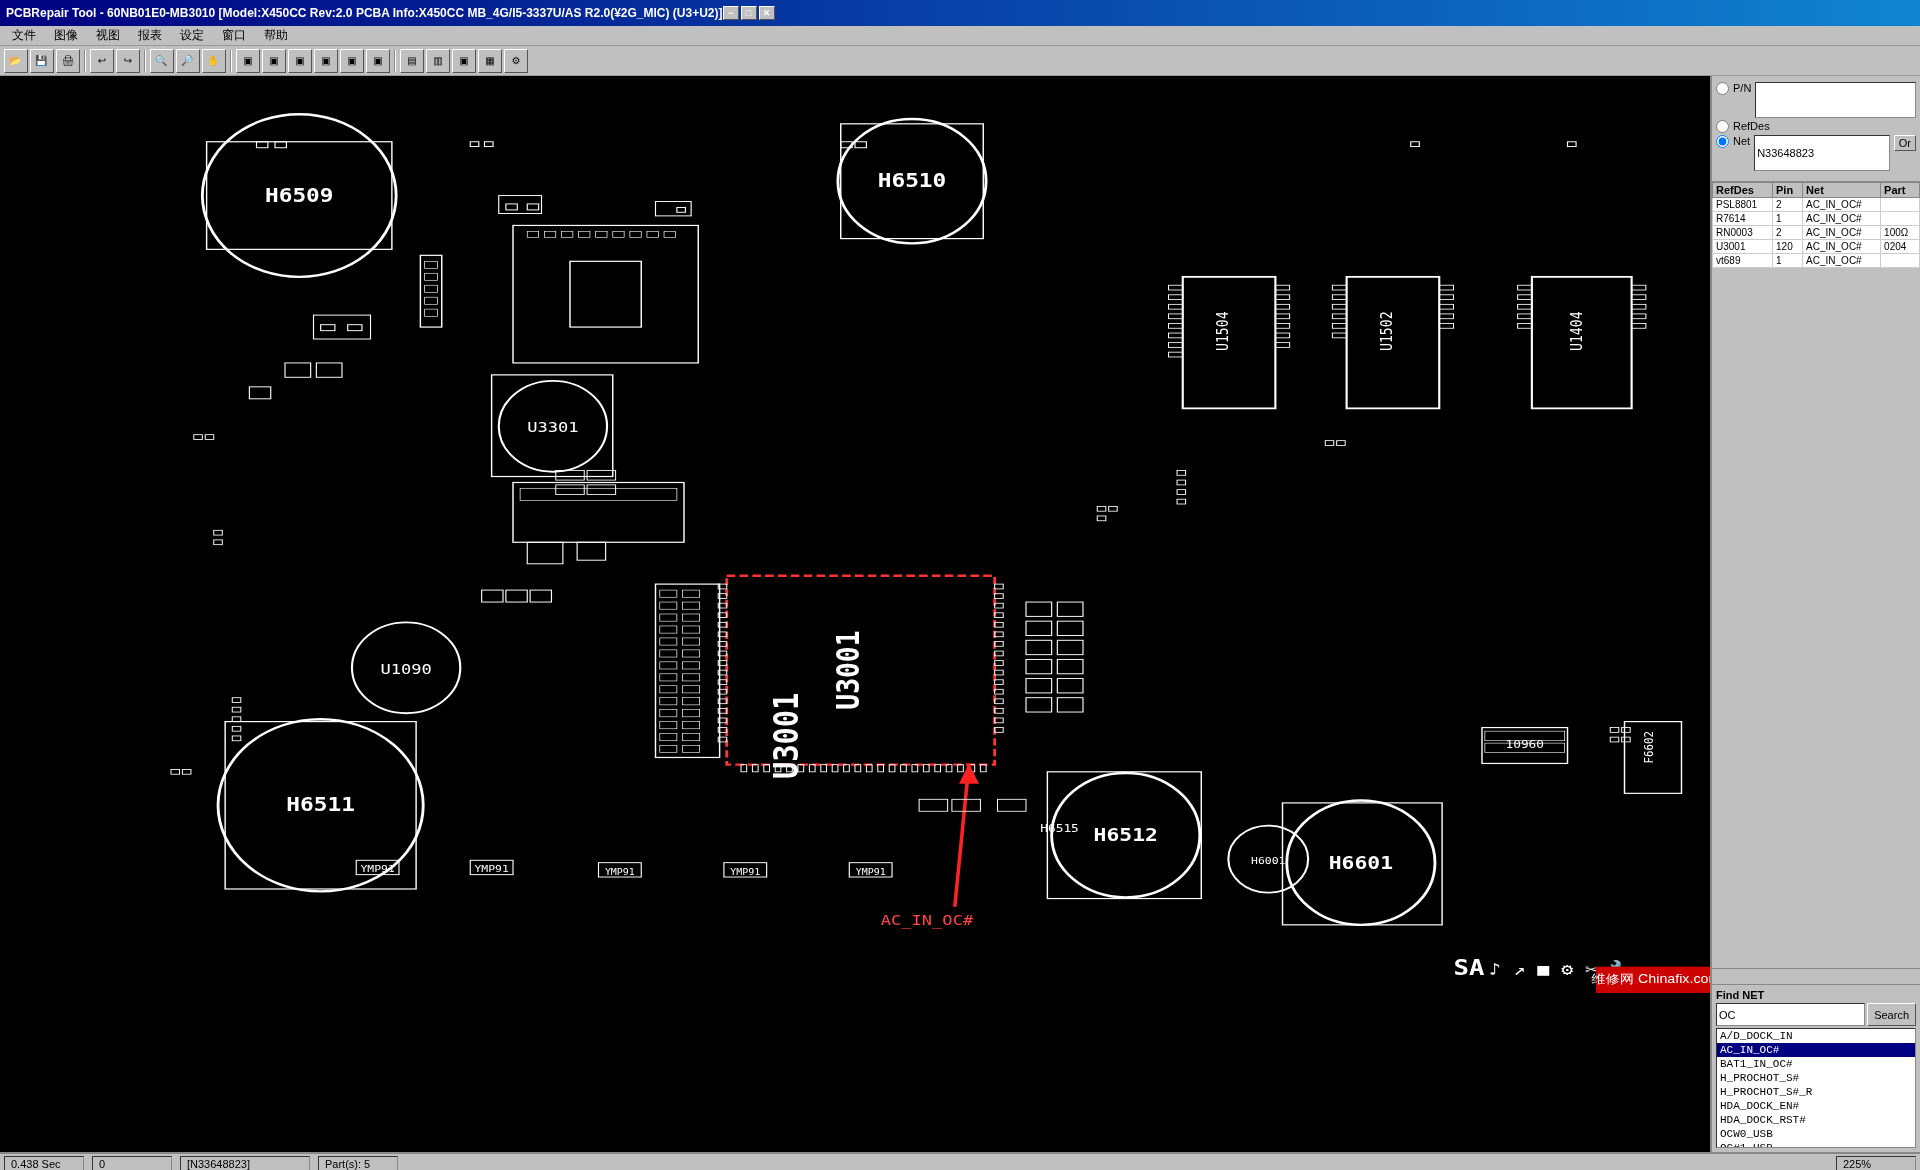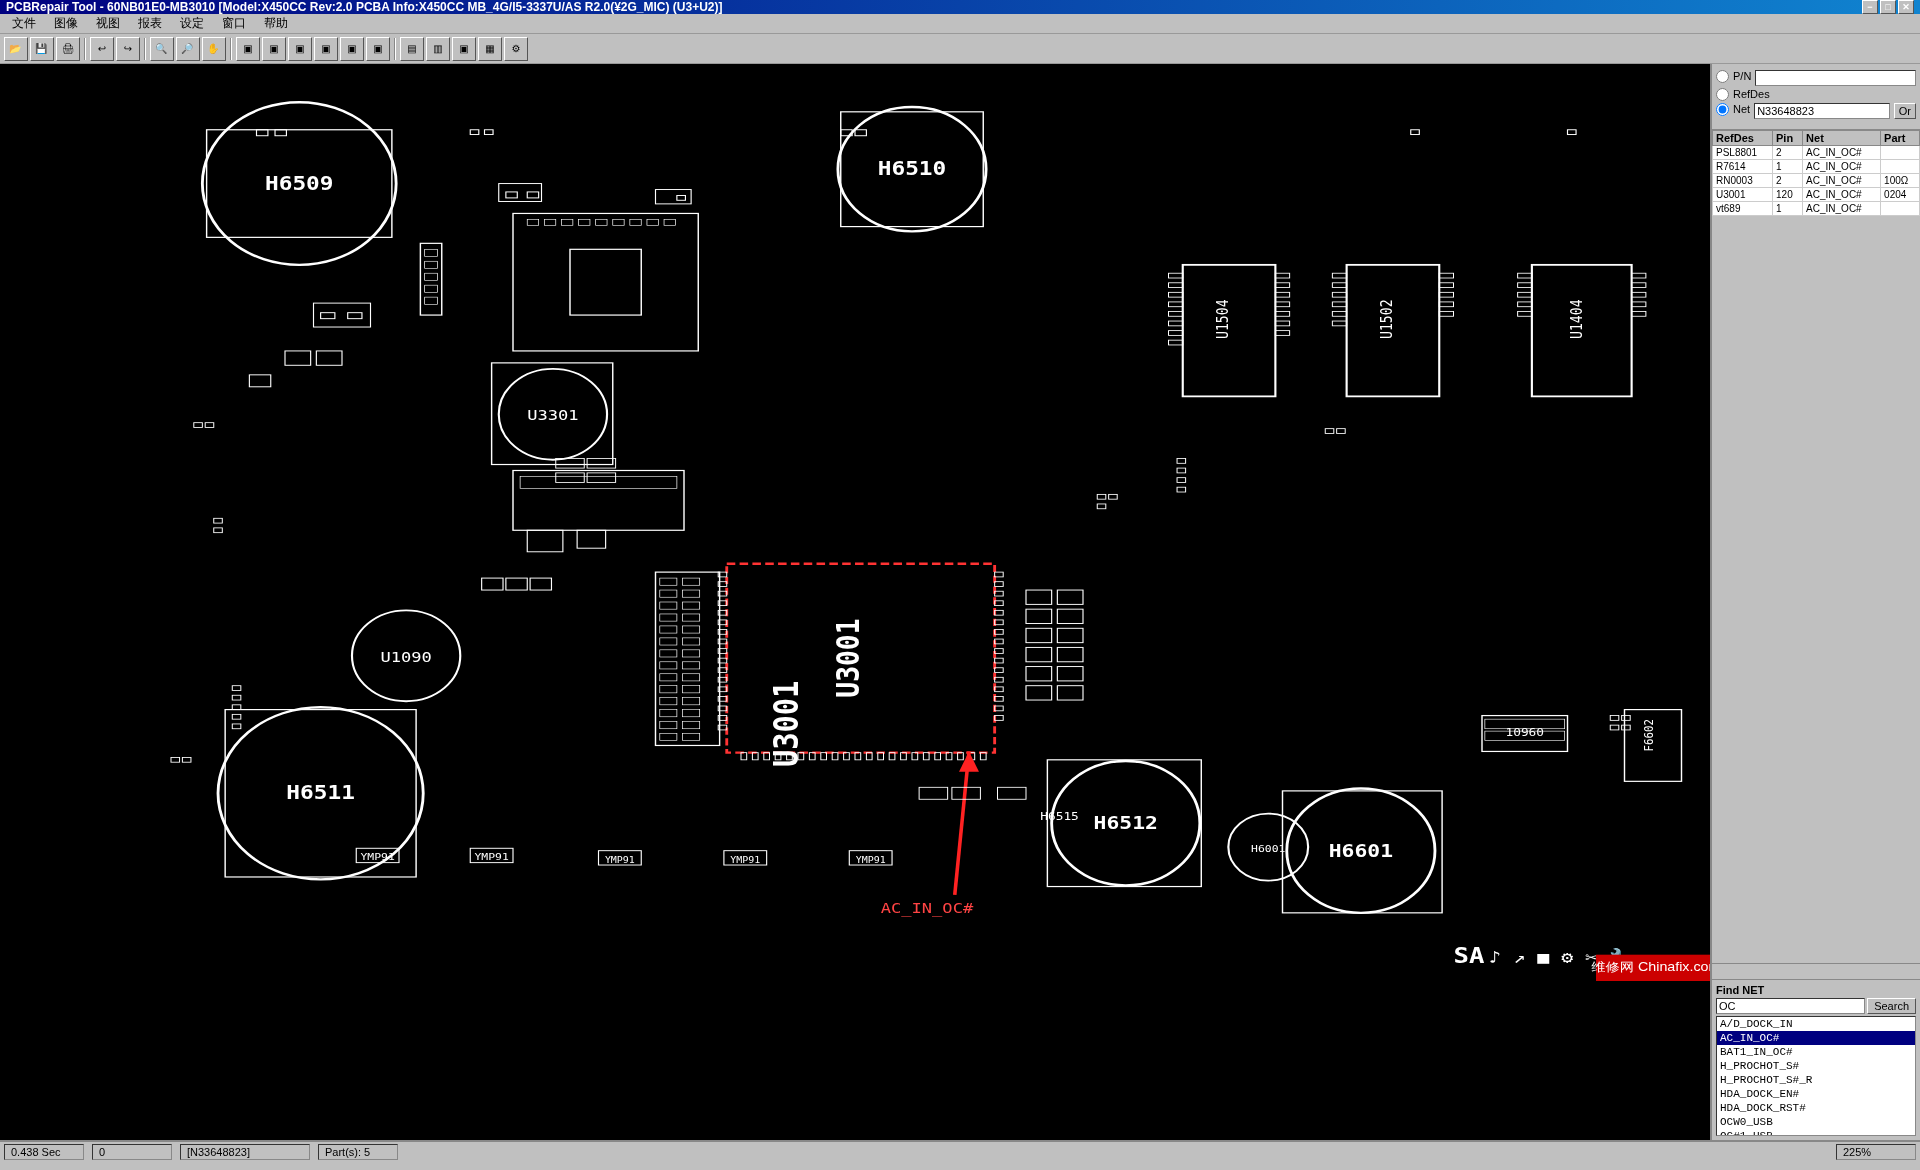--- a/index.html
+++ b/index.html
@@ -2,27 +2,27 @@
 <html><head>
   <meta charset="utf-8">
   <style>
     * { margin: 0; padding: 0; box-sizing: border-box; }
     body { width: 1920px; height: 1170px; overflow: hidden; font-family: 'MS Sans Serif', Arial, sans-serif; font-size: 11px; background: #c0c0c0; }
 
     
     #title-bar {
       background: linear-gradient(to right, #000080, #1084d0);
       color: white;
-      height: 14px;
+      height: 26px;
       display: flex;
       align-items: center;
       padding: 0 6px;
       font-size: 12px;
       font-weight: bold;
-      justify-content: space-between;
+      justify-content: flex-start;
     }
     #title-bar-buttons { display: flex; gap: 2px; }
     .title-btn {
       width: 16px; height: 14px;
       background: #c0c0c0;
       border: 1px solid #fff;
       border-bottom-color: #555;
       border-right-color: #555;
       font-size: 9px;
       display: flex; align-items: center; justify-content: center;
@@ -91,21 +91,21 @@
     }
 
     
     #search-section {
       padding: 4px;
       border-bottom: 1px solid #888;
     }
     .radio-row { display: flex; align-items: flex-start; gap: 4px; margin: 2px 0; font-size: 11px; }
     .search-input {
       flex: 1;
-      height: 16px;
+      height: 36px;
       border: 1px inset #888;
       font-size: 11px;
       padding: 0 2px;
     }
     .or-btn {
       padding: 1px 4px;
       background: #c0c0c0;
       border: 1px solid #fff;
       border-bottom-color: #555;
       border-right-color: #555;
@@ -142,21 +142,21 @@
 
     
     #find-net-section {
       padding: 4px;
       border-top: 1px solid #888;
     }
     .find-net-label { font-size: 11px; font-weight: bold; margin-bottom: 2px; }
     .find-net-row { display: flex; gap: 2px; margin-bottom: 2px; }
     .find-net-input {
       flex: 1;
-      height: 16px;
+      height: 23px;
       border: 1px inset #888;
       font-size: 11px;
       padding: 0 2px;
     }
     .find-btn {
       padding: 1px 6px;
       background: #c0c0c0;
       border: 1px solid #fff;
       border-bottom-color: #555;
       border-right-color: #555;

